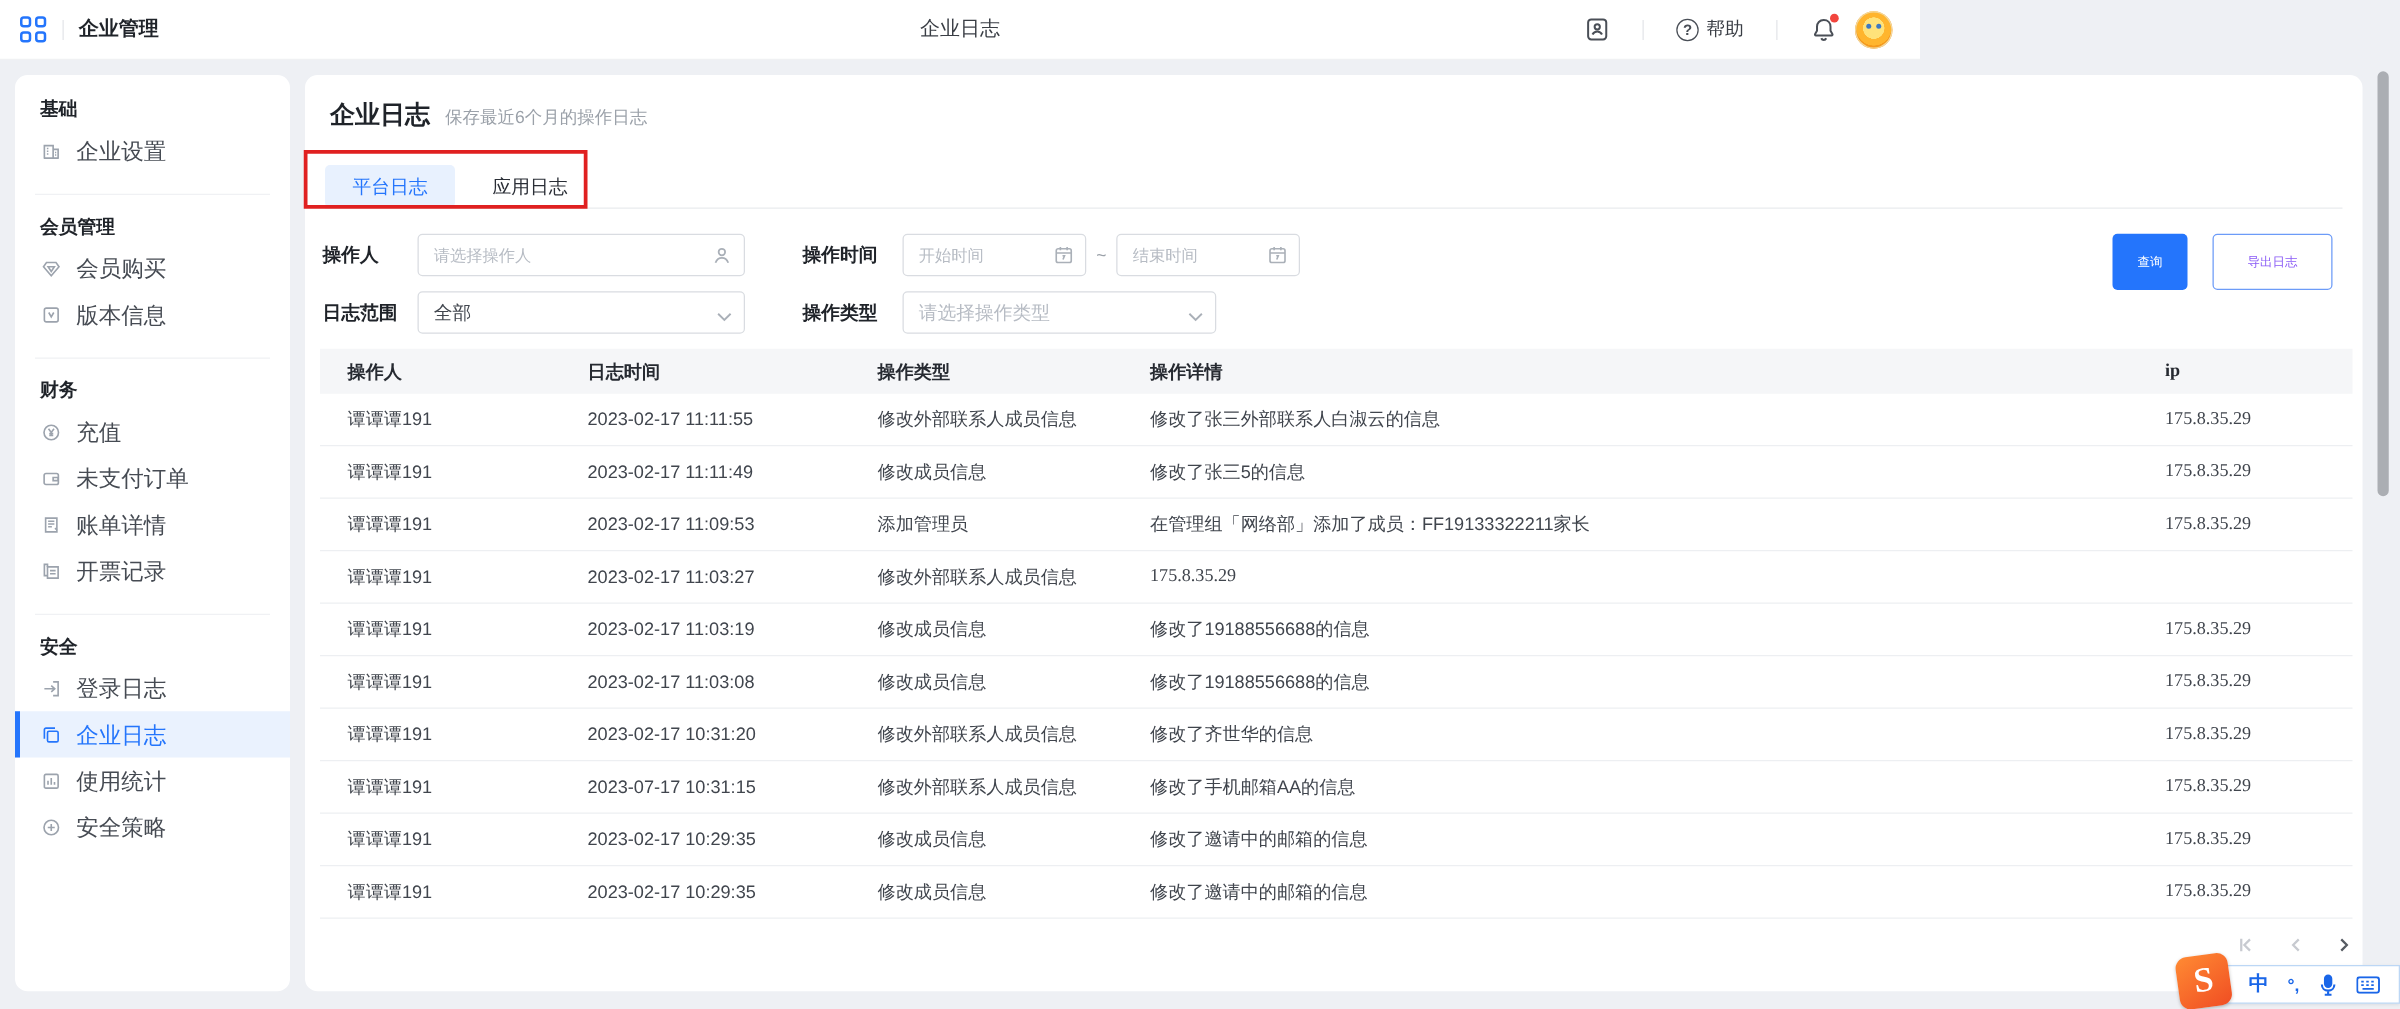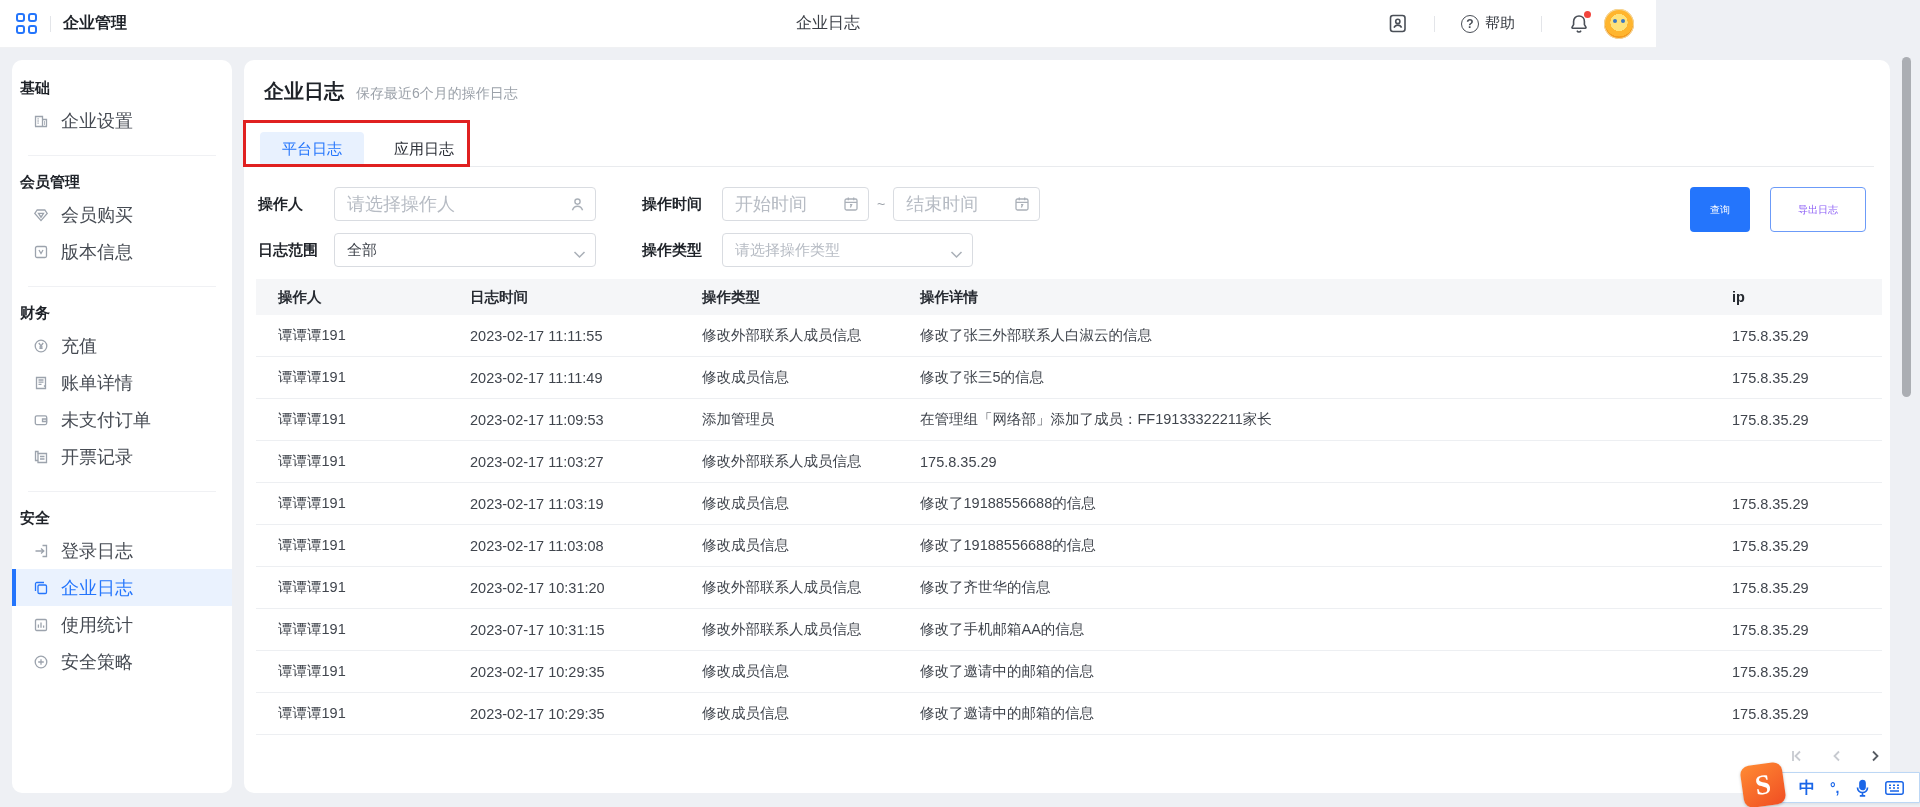--- a/index.html
+++ b/index.html
@@ -1,20 +1,20 @@
 <!DOCTYPE html>
 <html><head>
 <meta charset="utf-8">
 <style>
   * { margin:0; padding:0; box-sizing:border-box; }
   html,body { width:1920px; height:807px; overflow:hidden;
     font-family:"Liberation Sans","DejaVu Sans",sans-serif; background:#eef0f4; color:#42474f; }
 
   
-  #topbar { position:absolute; left:0; top:0; width:1656px; height:48px; background:#fff;
+  #topbar { position:absolute; left:0; top:0; width:1536px; height:48px; background:#fff;
     border-bottom:1px solid #f0f1f3; display:flex; align-items:center; z-index:5; }
   #topbar-left { display:flex; align-items:center; padding-left:16px; }
   .apps-grid { width:22px; height:22px; display:grid; grid-template-columns:9px 9px; grid-template-rows:9px 9px; gap:3px; }
   .apps-grid span { border:2px solid #2475fc; border-radius:3px; display:block; }
   .v-div { width:1px; height:16px; background:#e3e5e9; margin:0 12px; }
   #app-title { font-size:16px; color:#1f2329; font-weight:600; }
   #topbar-center { position:absolute; left:0; right:0; text-align:center; font-size:16px; color:#3a3e45; pointer-events:none; }
   #topbar-right { margin-left:auto; display:flex; align-items:center; padding-right:22px; gap:14px; }
   .tb-icon { width:22px; height:22px; display:flex; align-items:center; justify-content:center; cursor:pointer; }
   .help-wrap { display:flex; align-items:center; gap:6px; cursor:pointer; color:#3a3e45; font-size:15px; }
@@ -24,21 +24,21 @@
   .bell-dot { position:absolute; right:-1px; top:-2px; width:7px; height:7px; background:#f2453d; border-radius:50%; }
   #avatar { width:30px; height:30px; border-radius:50%; cursor:pointer;
     background:radial-gradient(circle at 50% 45%, #ffe27a 0 38%, #ffb52e 39% 62%, #f59a1d 63% 100%);
     box-shadow:0 0 0 1px #f3d9a0 inset; position:relative; overflow:hidden; }
   #avatar:after { content:""; position:absolute; left:9px; top:10px; width:4px; height:4px; border-radius:50%;
     background:#3c78c2; box-shadow:8px 0 0 #3c78c2; }
 
   
   #sidebar { position:absolute; left:12px; top:60px; width:220px; height:733px; background:#fff;
     border-radius:10px; padding-top:18px; overflow:hidden; }
-  .sec-title { font-size:15px; font-weight:700; color:#1f2329; padding:0 8px; height:20px; line-height:20px; margin-bottom:4px; }
+  .sec-title { font-size:15px; font-weight:700; color:#1f2329; padding:0 20px; height:20px; line-height:20px; margin-bottom:4px; }
   .side-item { height:37px; display:flex; align-items:center; gap:12px; padding:0 20px; font-size:18px; color:#464b53; cursor:pointer; position:relative; }
   .side-item .sicon { width:17px; height:17px; display:flex; align-items:center; justify-content:center; }
   .side-item svg { stroke:#9ca3ad; }
   .side-item.active { background:#eaf2fe; color:#2475fc; }
   .side-item.active svg { stroke:#2475fc; }
   .side-item.active:before { content:""; position:absolute; left:0; top:0; bottom:0; width:4px; background:#2475fc; }
   .side-div { height:1px; background:#f0f1f4; margin:16px 16px; }
 
   
   #main { position:absolute; left:244px; top:60px; width:1646px; height:733px; background:#fff; border-radius:10px; }
@@ -49,21 +49,21 @@
   .tab { height:34px; padding:0 22px; display:flex; align-items:center; font-size:15px; color:#2a2e36;
     border-radius:4px 4px 0 0; cursor:pointer; }
   .tab.active { background:#e8f1fe; color:#2475fc; border-radius:4px; }
   #annotation-box { position:absolute; left:-1px; top:60px; width:227px; height:47px; border:3px solid #e02020; z-index:9; pointer-events:none; }
 
   
   #filters { position:relative; margin:20px 16px 0 14px; }
   .frow { display:flex; align-items:center; margin-bottom:12px; }
   .flabel { font-size:15px; font-weight:700; color:#1f2329; width:76px; flex:0 0 76px; }
   .fld { height:34px; border:1px solid #d9dce1; border-radius:4px; background:#fff; display:flex; align-items:center; position:relative; }
-  .fld input { border:0; outline:0; height:100%; width:100%; padding:0 30px 0 12px; font-size:18px; color:#42474f;
+  .fld input { border:0; outline:0; height:100%; width:100%; padding:0 30px 0 12px; font-size:13px; color:#42474f;
     font-family:inherit; background:transparent; }
   .fld input::placeholder { color:#b7bcc4; }
   .fld .tail-icon { position:absolute; right:9px; top:8px; pointer-events:none; }
   .w-oper { width:262px; }
   .w-date { width:147px; }
   .w-type { width:251px; }
   .tilde { margin:0 8px; color:#9ba1a9; font-size:14px; }
   .sel-text { padding-left:12px; font-size:15px; color:#42474f; }
   .sel-text.placeholder { color:#b7bcc4; }
   .gap-col { width:10px; }
@@ -75,21 +75,21 @@
   
   #log-table { margin:12px 8px 0 12px; }
   .thead { display:flex; background:#f5f6f8; height:36px; align-items:center; }
   .th { font-size:14.5px; font-weight:700; color:#262a31; }
   .tr { display:flex; height:42px; align-items:center; border-bottom:1px solid #edeff2; }
   .td { font-size:14.5px; color:#40454d; white-space:nowrap; overflow:hidden; }
   .c0 { width:214px; padding-left:22px; }
   .c1 { width:232px; }
   .c2 { width:218px; }
   .c3 { flex:1; }
-  .c4 { width:150px; }
+  .c4 { width:150px;font-family:Liberation Serif, serif; }
 
   
   #pagination { position:absolute; right:36px; top:748px; display:flex; gap:24px; align-items:center; z-index:4; }
   #pagination .pg { width:16px; height:16px; display:flex; align-items:center; justify-content:center; cursor:pointer; }
 
   
   #scrollbar-thumb { position:absolute; left:1902px; top:57px; width:9px; height:340px; background:#abaeb3; border-radius:5px; z-index:10; }
 
   
   #ime-bar { position:absolute; left:1764px; top:772px; width:156px; height:31px; background:#fff;
@@ -180,35 +180,35 @@
         <svg width="16" height="16" viewBox="0 0 16 16" fill="none" stroke-width="1.3">
           <circle cx="8" cy="8" r="5.8"></circle>
           <path d="M5.8 5l2.2 3 2.2-3M8 8v3M6.4 8.8h3.2M6.4 10.3h3.2"></path>
         </svg>
       </span>
       <span>充值</span>
     </div>
     <div class="side-item">
       <span class="sicon">
         <svg width="16" height="16" viewBox="0 0 16 16" fill="none" stroke-width="1.3">
+          <rect x="2.3" y="3.8" width="11.4" height="8.8" rx="1.5"></rect>
+          <path d="M9.5 7h4v2.5h-4z"></path>
+        </svg>
+      </span>
+      <span>未支付订单</span>
+    </div>
+    <div class="side-item">
+      <span class="sicon">
+        <svg width="16" height="16" viewBox="0 0 16 16" fill="none" stroke-width="1.3">
           <path d="M3.5 2.5h9v11h-9z"></path>
           <path d="M5.5 5h5M5.5 7.2h5M5.5 9.4h3"></path>
           <path d="M11 10.5l1.5 1.5"></path>
         </svg>
       </span>
       <span>账单详情</span>
-    </div>
-    <div class="side-item">
-      <span class="sicon">
-        <svg width="16" height="16" viewBox="0 0 16 16" fill="none" stroke-width="1.3">
-          <rect x="2.3" y="3.8" width="11.4" height="8.8" rx="1.5"></rect>
-          <path d="M9.5 7h4v2.5h-4z"></path>
-        </svg>
-      </span>
-      <span>未支付订单</span>
     </div>
     <div class="side-item">
       <span class="sicon">
         <svg width="16" height="16" viewBox="0 0 16 16" fill="none" stroke-width="1.3">
           <path d="M5 4.5h8.5v9H5z"></path>
           <path d="M5 4.5V2.5h-2.5v9H5"></path>
           <path d="M7 7.5h4.5M7 10h4.5"></path>
         </svg>
       </span>
       <span>开票记录</span>

